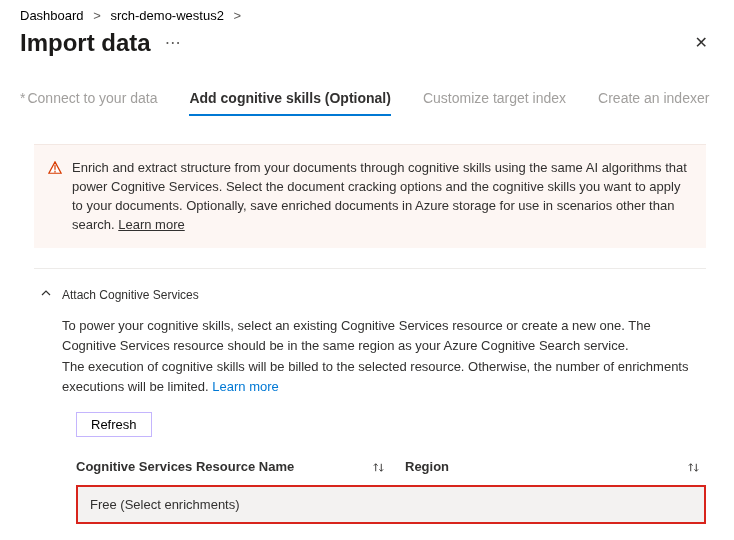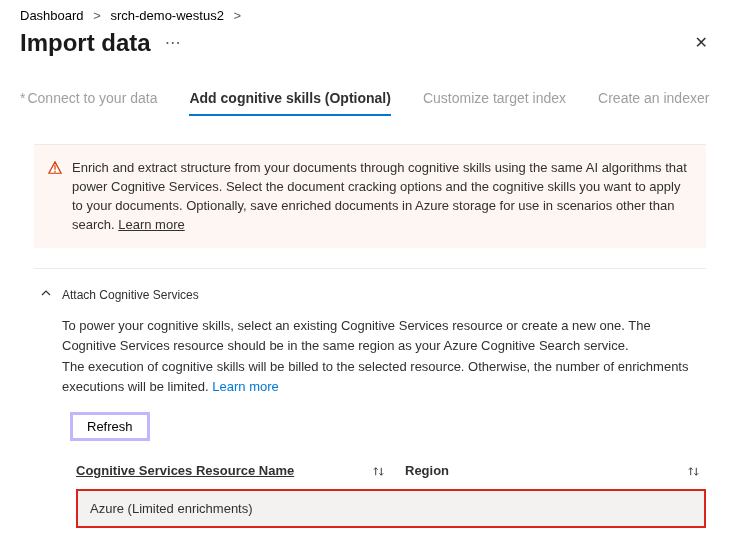--- a/index.html
+++ b/index.html
@@ -20,24 +20,24 @@
 .info-banner .warn-icon { color: #d83b01; flex-shrink: 0; }
 .info-banner .warn-icon svg { width: 14px; height: 14px; margin-top: 2px; }
 .info-banner a { color: #323130; }
 .divider { border: 0; border-top: 1px solid #edebe9; margin: 0 28px 0 34px; }
 .section-header { display: flex; align-items: center; gap: 10px; padding: 18px 28px 10px 40px; cursor: pointer; }
 .section-header .chev svg { width: 12px; height: 12px; }
 .section-header .label { font-size: 12px; color: #323130; text-align: right; }
 .section-body { padding: 4px 28px 12px 62px; font-size: 13px; line-height: 1.5; }
 .section-body p { margin-bottom: 2px; }
 .section-body a { color: #0078d4; text-decoration: none; }
-.refresh-btn { margin: 14px 8px 10px; padding: 4px 14px; font-size: 13px; background: #fff; border: 3px solid #c4b5fd; cursor: pointer; }
+.refresh-btn { margin: 14px 14px 10px; padding: 4px 14px; font-size: 13px; background: #fff; border: 1px solid #c4b5fd; cursor: pointer; }
 .table { margin: 4px 0 6px 14px; }
 .thead { display: flex; align-items: center; padding: 6px 0; }
-.thead .col1 { width: 296px; font-weight: 600; text-decoration: underline; }
+.thead .col1 { width: 296px; font-weight: 600; }
 .thead .sort { cursor: pointer; display: inline-flex; }
 .thead .col2 { margin-left: 20px; font-weight: 600; }
 .thead .sort2 { margin-left: auto; margin-right: 6px; cursor: pointer; display: inline-flex; }
 .sort svg, .sort2 svg { width: 13px; height: 13px; }
 .trow { border: 2px solid #d8241c; background: #f3f2f1; padding: 8px 12px; margin-top: 2px; cursor: pointer; }
 .create-link { display: inline-block; margin: 8px 0 0 14px; color: #0078d4; text-decoration: none; cursor: pointer; }
 </style>
 </head>
 <body>
 
@@ -99,18 +99,18 @@
           </svg>
       </span>
       <span class="col2">Region</span>
       <span class="sort2">
         <svg viewBox="0 0 14 14" stroke="#323130" stroke-width="1" fill="none">
             <path d="M4 3l0 8 M4 3l-2 2 M4 3l2 2 M10 11l0-8 M10 11l-2-2 M10 11l2-2"></path>
           </svg>
       </span>
     </div>
     <div class="trow">
-      <span>Azure (Limited enrichments)</span>
+      <span>Free (Select enrichments)</span>
     </div>
   </div>
 
   <a class="create-link" href="#">Create new Cognitive Services resource</a>
 </div>
 
 </body></html>

